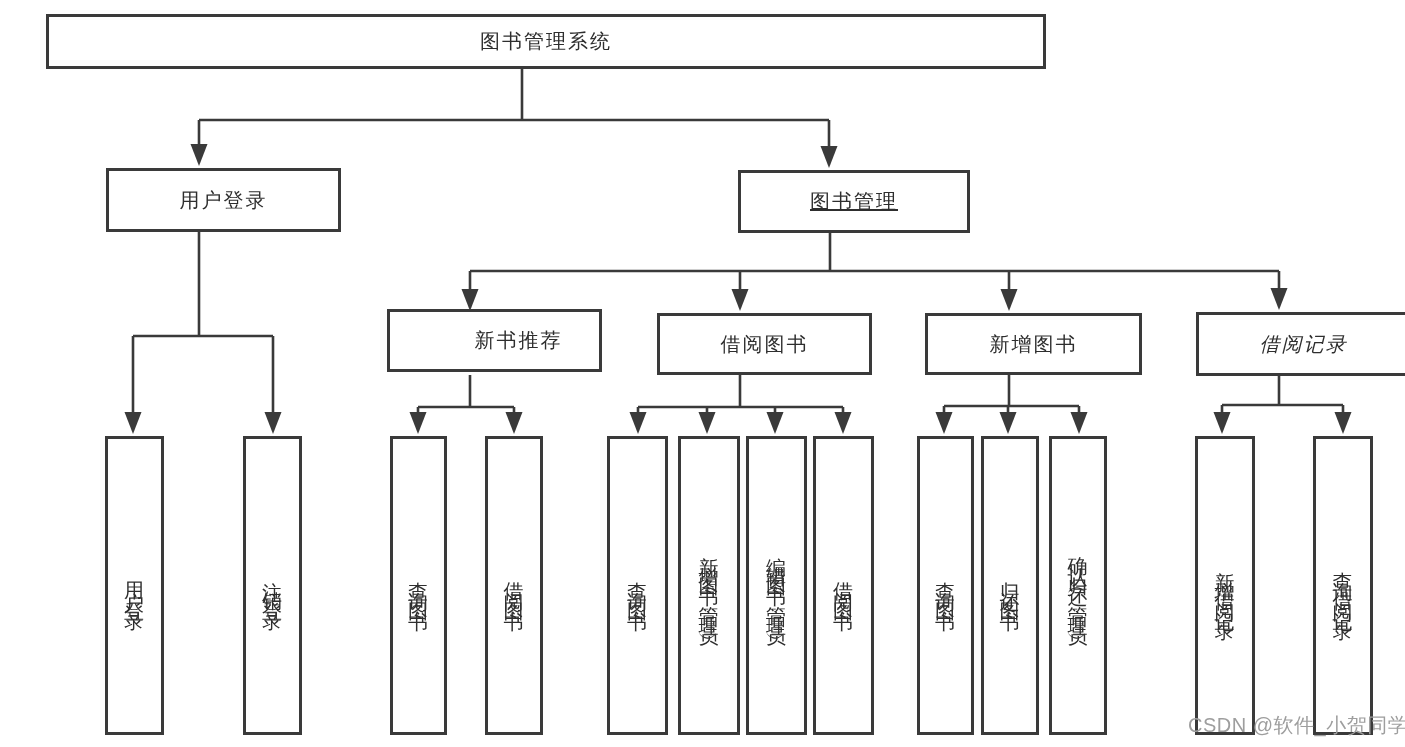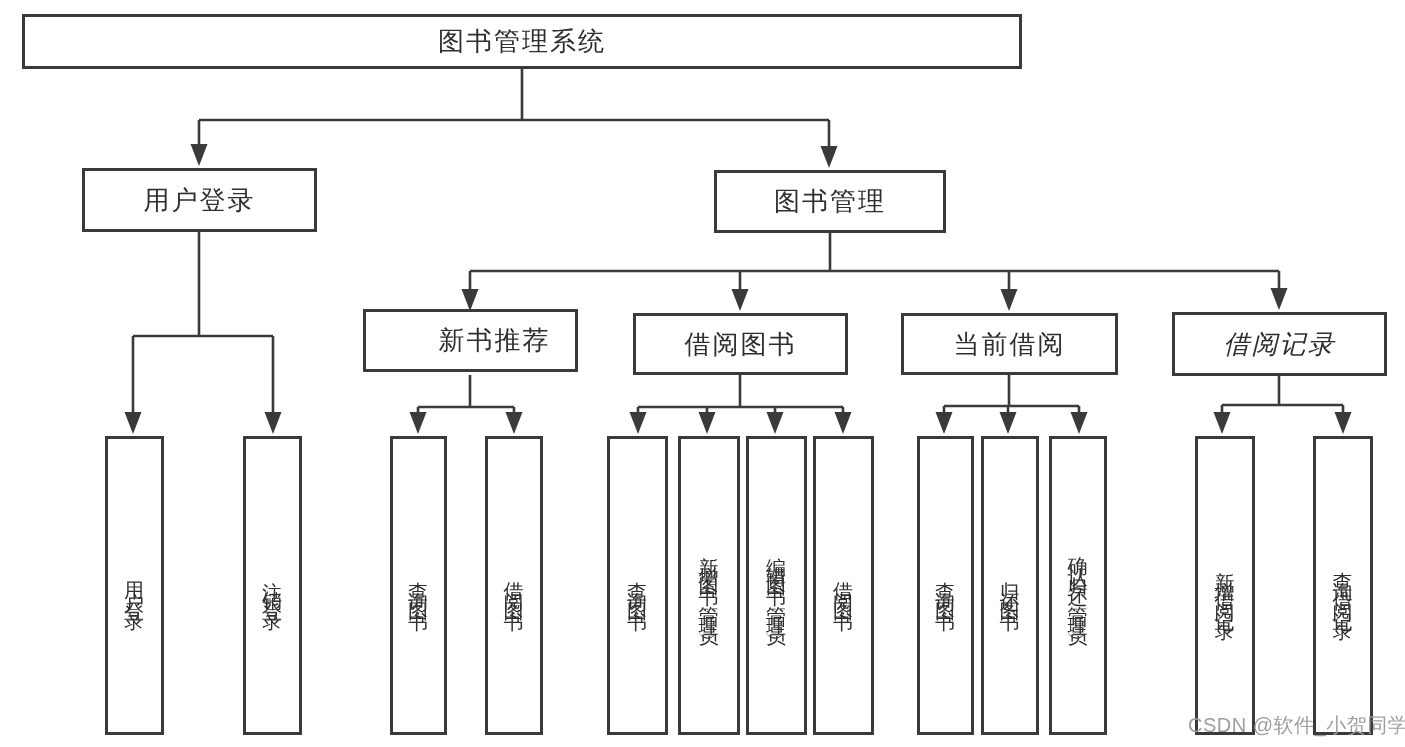--- a/index.html
+++ b/index.html
@@ -25,23 +25,24 @@
     background: #ffffff;
     border: 3px solid #3a3a3a;
     color: #2e2e2e;
     display: flex;
     align-items: center;
     justify-content: center;
     z-index: 2;
   }
 
   .hnode {
-    font-size: 26px;
+    font-size: 20px;
     letter-spacing: 2px;
     white-space: nowrap;
+    margin-left: 24px;
   }
 
   .vnode {
     font-size: 20px;
   }
 
   .vnode .vtext {
     writing-mode: vertical-rl;
     text-orientation: mixed;
     letter-spacing: 10px;
@@ -108,32 +109,32 @@
     </g>
   </svg>
 
   <div class="node hnode" style="left:22px; top:14px; width:1000px; height:55px;">
     <span>图书管理系统</span>
   </div>
 
   <div class="node hnode" style="left:82px; top:168px; width:235px; height:64px;">
     <span>用户登录</span>
   </div>
-  <div class="node hnode" style="left:714px; top:170px; width:232px; height:63px;">
+  <div class="node hnode" style="left:714px; top:170px; width:232px; height:63px;text-decoration:underline;">
     <span>图书管理</span>
   </div>
 
   <div class="node hnode" style="left:363px; top:309px; width:215px; height:63px;padding-left:48px;">
     <span>新书推荐</span>
   </div>
   <div class="node hnode" style="left:633px; top:313px; width:215px; height:62px;">
     <span>借阅图书</span>
   </div>
   <div class="node hnode" style="left:901px; top:313px; width:217px; height:62px;">
-    <span>当前借阅</span>
+    <span>新增图书</span>
   </div>
   <div class="node hnode" style="left:1172px; top:312px; width:215px; height:64px;font-style:italic;">
     <span>借阅记录</span>
   </div>
 
   <div class="node vnode" style="left:105px; top:436px; width:59px; height:299px;">
     <span class="vtext">用户登录</span>
   </div>
   <div class="node vnode" style="left:243px; top:436px; width:59px; height:299px;">
     <span class="vtext">注销登录</span>

